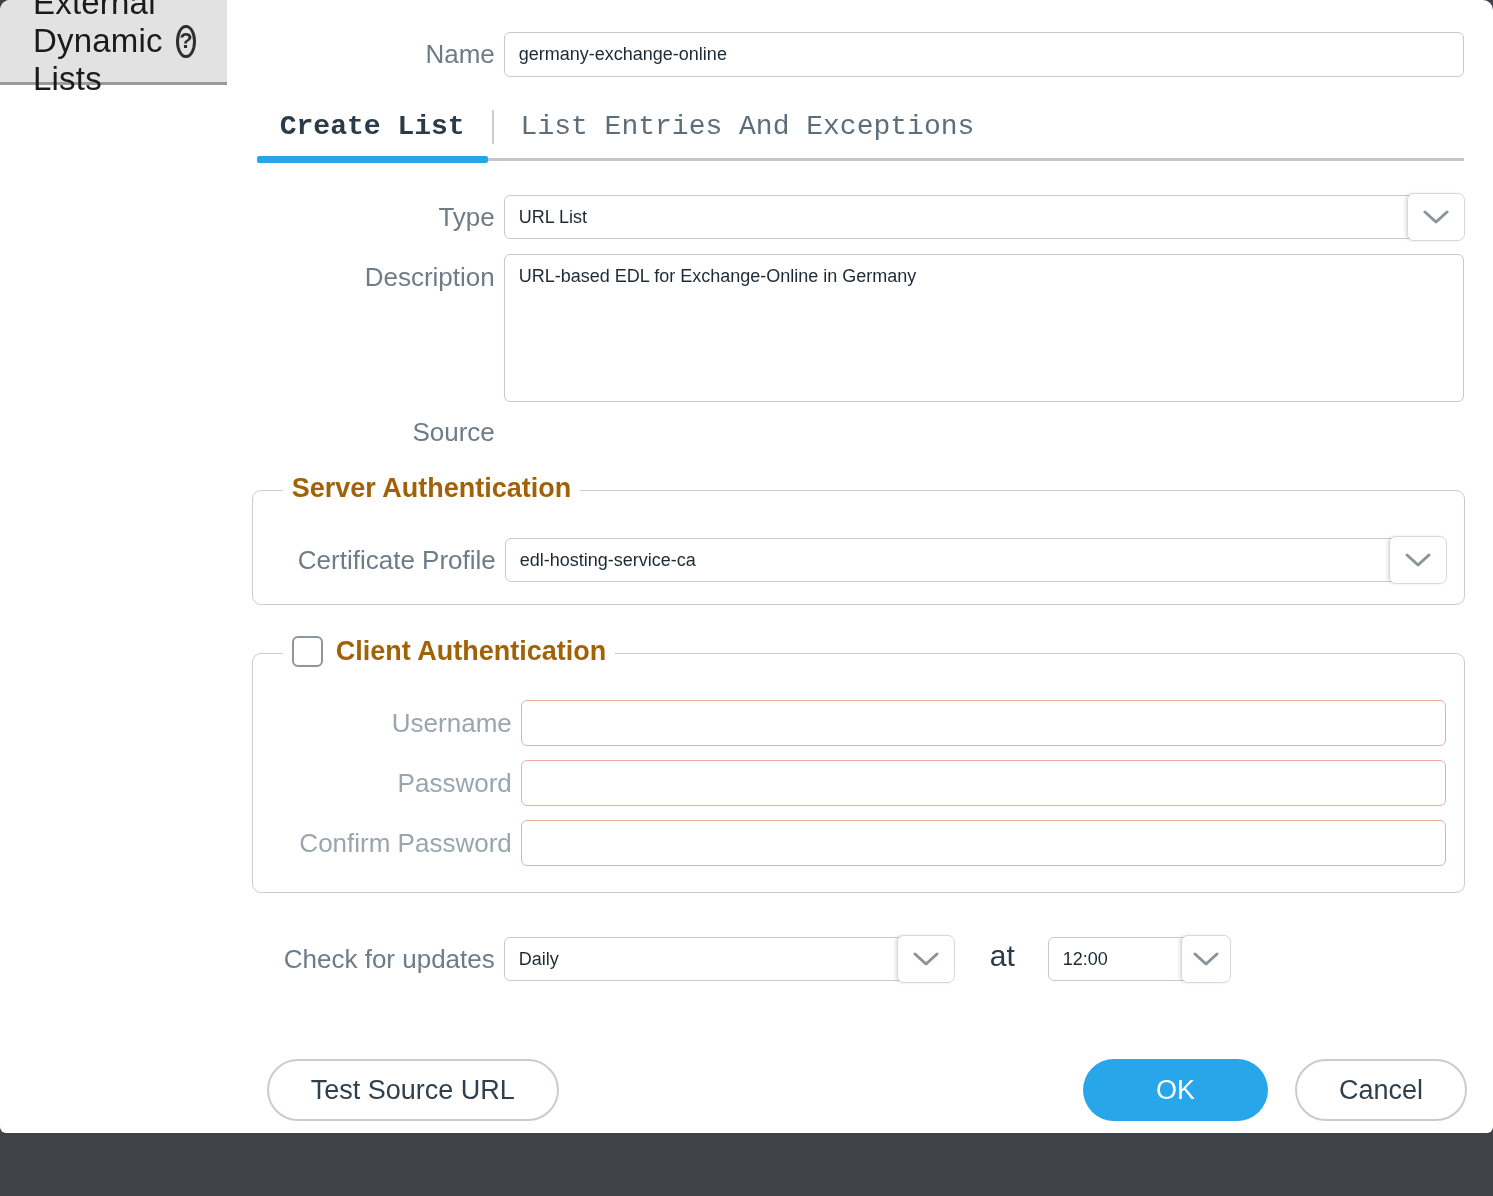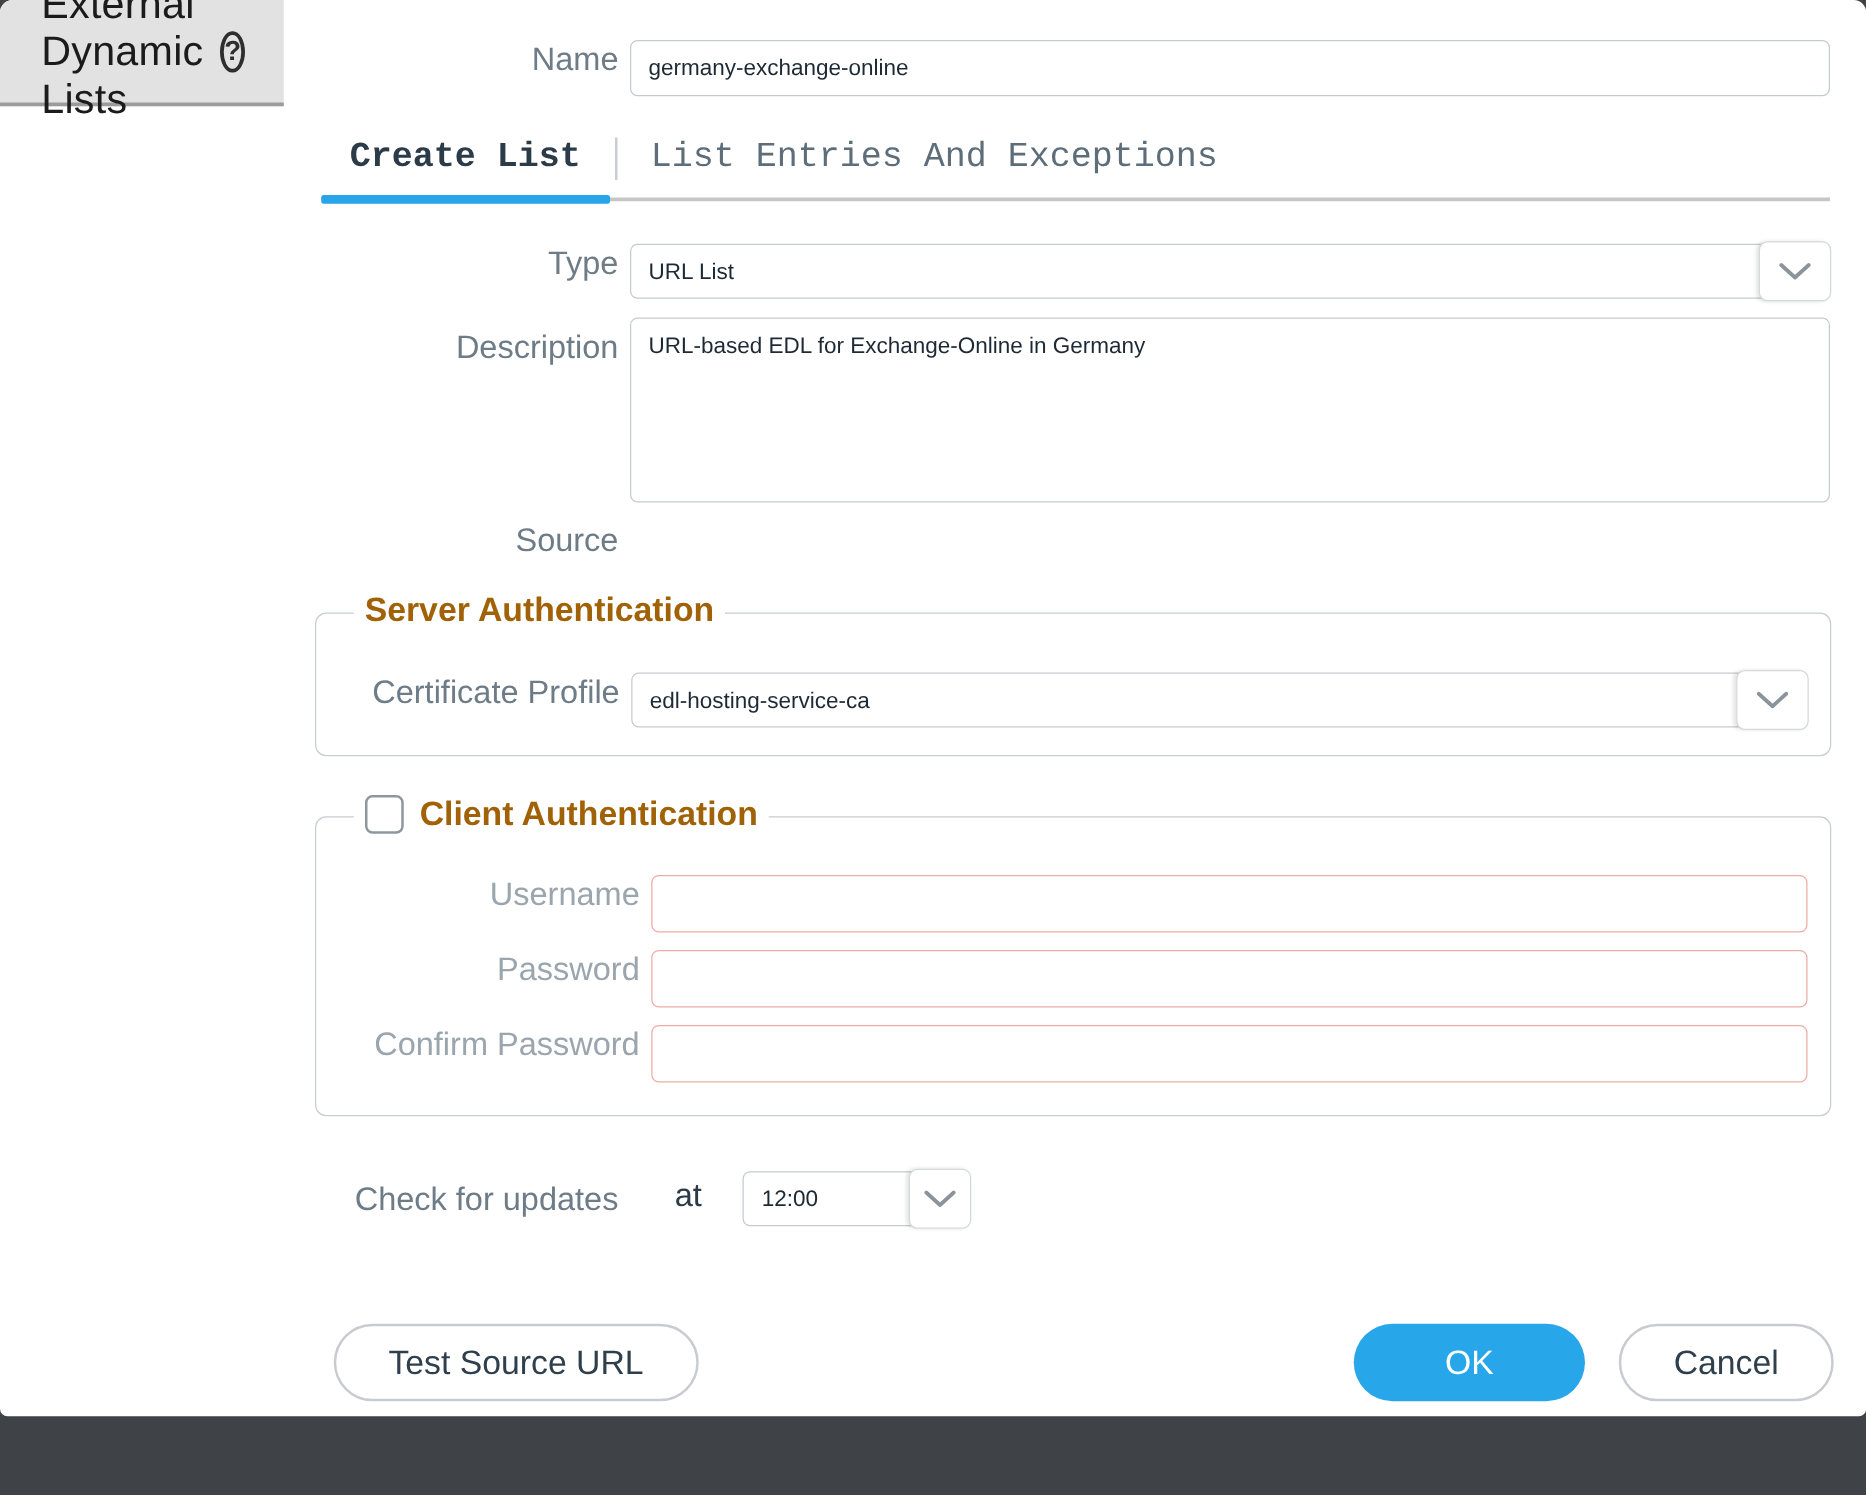--- a/index.html
+++ b/index.html
@@ -28,21 +28,21 @@
   .help-btn {
     margin-left:auto;
     width:33px; height:33px; border-radius:50%;
     border:3px solid #2e2e2e;
     display:flex; align-items:center; justify-content:center;
     font-size:22px; font-weight:bold; color:#2e2e2e;
     cursor:pointer; background:transparent;
   }
   
   .body { flex:1; padding-top:32px; }
-  .row { display:flex; margin:0 29px 0 0; }
+  .row { display:flex; align-items:center; margin:0 29px 0 0; }
   .lbl {
     flex:0 0 277px; text-align:right; padding-right:9px;
     font-size:26px; color:#6e7c88;
   }
   .ctl { flex:1; position:relative; }
   .tbox, .sel, .tarea {
     width:100%; background:#fff;
     border:1px solid #c5cad0; border-radius:6px;
     font-size:18px; color:#1d2a35;
     font-family:inherit;
@@ -95,21 +95,21 @@
   .client-auth .lbl { flex-basis:268px; color:#9aa5ad; }
   .client-auth .row + .row { margin-top:14px; }
   .cbox {
     width:31px; height:31px; background:#fff;
     border:2px solid #8e979e; border-radius:6px; cursor:pointer;
   }
   .pink { border-color:#edaca6 !important; height:46px; }
   
   .updates-row { margin-top:44px; align-items:center; }
   .sel-daily { width:450px; flex:none; }
-  .at-lbl { font-size:26px; color:#2b3b48; margin:0 33px 6px 36px; }
+  .at-lbl { font-size:30px; color:#2b3b48; margin:0 33px 6px 36px; }
   .sel-time { width:182px; flex:none; }
   .sel-time .sel { padding-right:56px; }
   
   .footer {
     display:flex; align-items:center;
     margin:78px 26px 0 40px;
   }
   .btn {
     height:62px; border-radius:31px;
     font-size:27px; font-family:inherit; cursor:pointer;
@@ -213,20 +213,30 @@
       <div class="row">
         <div class="lbl">Confirm Password</div>
         <div class="ctl">
           <input class="tbox pink" type="password" value="" style="">
         </div>
       </div>
     </div>
 
     <div class="row updates-row">
       <div class="lbl">Check for updates</div>
+      <div class="ctl sel-daily">
+        <div class="sel">
+          <span>Daily</span>
+          <span class="sel-arrow">
+            <svg class="chev" viewBox="0 0 26 14">
+                <polyline points="2,2 13,12 24,2"></polyline>
+              </svg>
+          </span>
+        </div>
+      </div>
       <div class="at-lbl">at</div>
       <div class="ctl sel-time">
         <div class="sel">
           <span>12:00</span>
           <span class="sel-arrow" style="width:50px;">
             <svg class="chev" viewBox="0 0 26 14">
                 <polyline points="2,2 13,12 24,2"></polyline>
               </svg>
           </span>
         </div>

